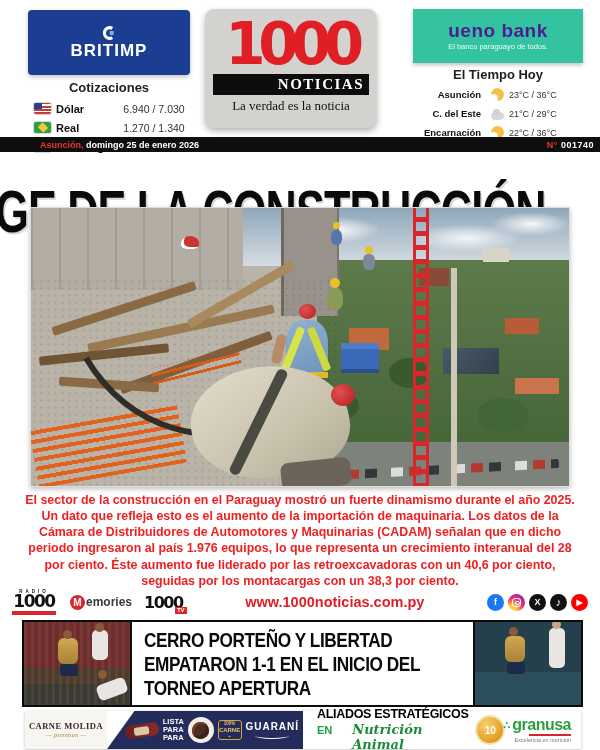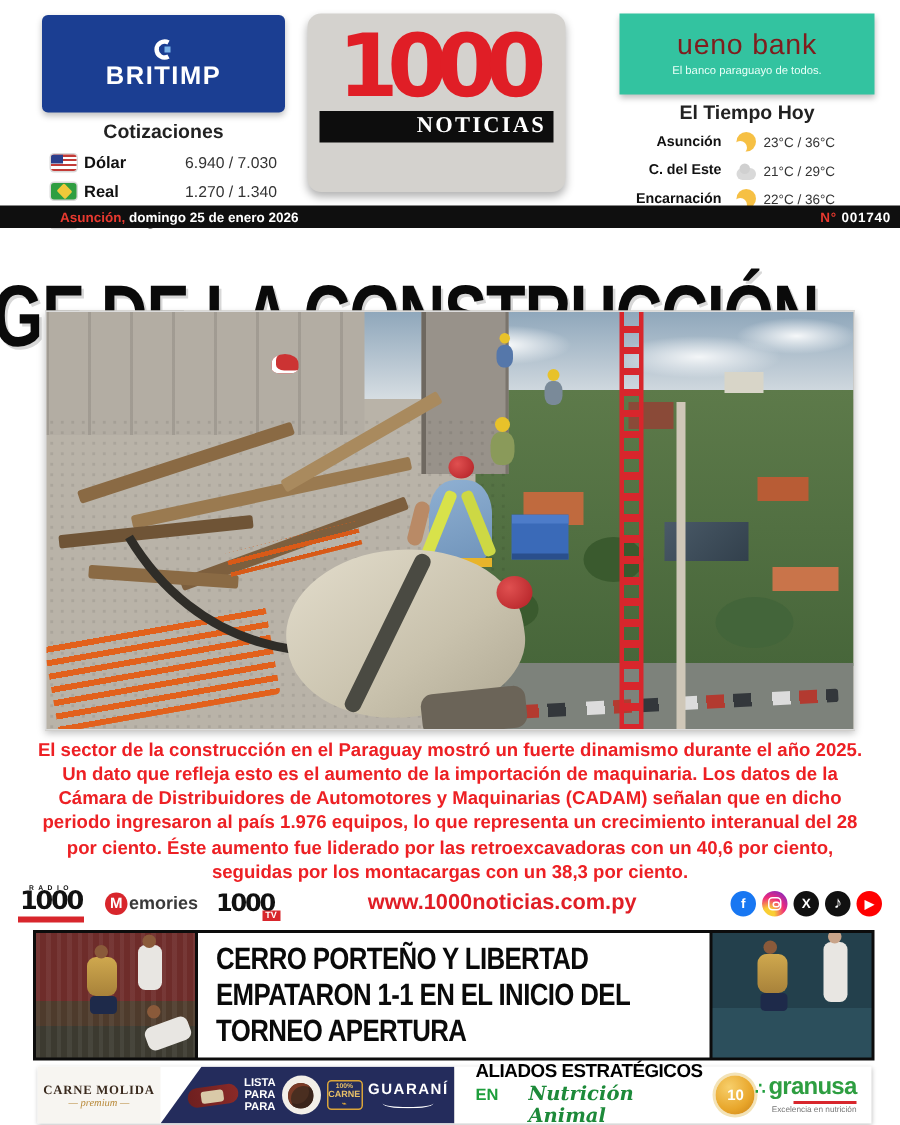--- a/index.html
+++ b/index.html
@@ -26,21 +26,21 @@
   .rate-value { font-size:10.5px; color:#333; text-align:center; }
   
   .logo-box { position:absolute; left:205px; top:9px; width:172px; height:119px; background:#d4d2ce; border-radius:9px; box-shadow:0 3px 6px rgba(0,0,0,.3); text-align:center; padding-top:8px; }
   .logo-1000 { color:#e01e26; font-size:58px; font-weight:bold; letter-spacing:-0.13em; line-height:0.95; font-family:"DejaVu Sans", sans-serif; }
   .noticias-bar { background:#0d0d0d; height:21px; margin:2px 8px 0 8px; display:flex; align-items:center; justify-content:flex-end; padding-right:5px; }
   .noticias-word { color:#fff; font-family:"Liberation Serif", serif; font-weight:bold; font-size:15px; letter-spacing:1.5px; }
   .logo-tagline { font-family:"Liberation Serif", serif; font-size:13px; color:#111; margin-top:3px; }
   
   .col-right { position:absolute; left:413px; top:9px; width:170px; }
   .ueno-box { background:#33c3a0; height:54px; display:flex; flex-direction:column; align-items:center; justify-content:center; box-shadow:0 2px 4px rgba(0,0,0,.25); }
-  .ueno-brand { color:#7f1d1d; font-weight:normal; font-size:19px; line-height:1; letter-spacing:0.5px; }
+  .ueno-brand { color:#4c1d95; font-weight:bold; font-size:19px; line-height:1; letter-spacing:0.5px; }
   .ueno-tag { color:#eafff8; font-size:7.5px; margin-top:2px; }
   .weather-title { text-align:center; font-weight:bold; font-size:13px; color:#222; margin:4px 0 3px; }
   .weather-row { display:grid; grid-template-columns:72px 24px 1fr; align-items:center; height:19px; }
   .weather-city { font-weight:bold; font-size:9.5px; color:#111; text-align:right; padding-right:4px; }
   .wicon { width:13px; height:13px; position:relative; margin:0 auto; }
   .wicon-sun { background:radial-gradient(circle at 60% 40%, #f6c044 0 60%, #f0a92d 100%); border-radius:50%; }
   .wicon-sun::after { content:""; position:absolute; left:-2px; bottom:-2px; width:9px; height:9px; background:#fff; border-radius:50%; }
   .wicon-cloud { background:#d9d9d9; border-radius:7px; height:8px; margin-top:4px; }
   .wicon-cloud::before { content:""; position:absolute; left:2px; top:-3px; width:7px; height:7px; background:#d0d0d0; border-radius:50%; }
   .weather-temps { font-size:9px; color:#333; text-align:left; }
@@ -215,20 +215,21 @@
         <span class="rate-name">Peso Arg.</span>
         <span class="rate-value">4 / 5</span>
       </div>
     </div>
 
     <div class="logo-box">
       <div class="logo-1000">1000</div>
       <div class="noticias-bar">
         <span class="noticias-word">NOTICIAS</span>
       </div>
+      <div class="logo-tagline">La verdad es la noticia</div>
     </div>
 
     <div class="col-right">
       <div class="ueno-box">
         <div class="ueno-brand">ueno bank</div>
         <div class="ueno-tag">El banco paraguayo de todos.</div>
       </div>
       <div class="weather-title">El Tiempo Hoy</div>
       <div class="weather-row">
         <span class="weather-city">Asunción</span>

